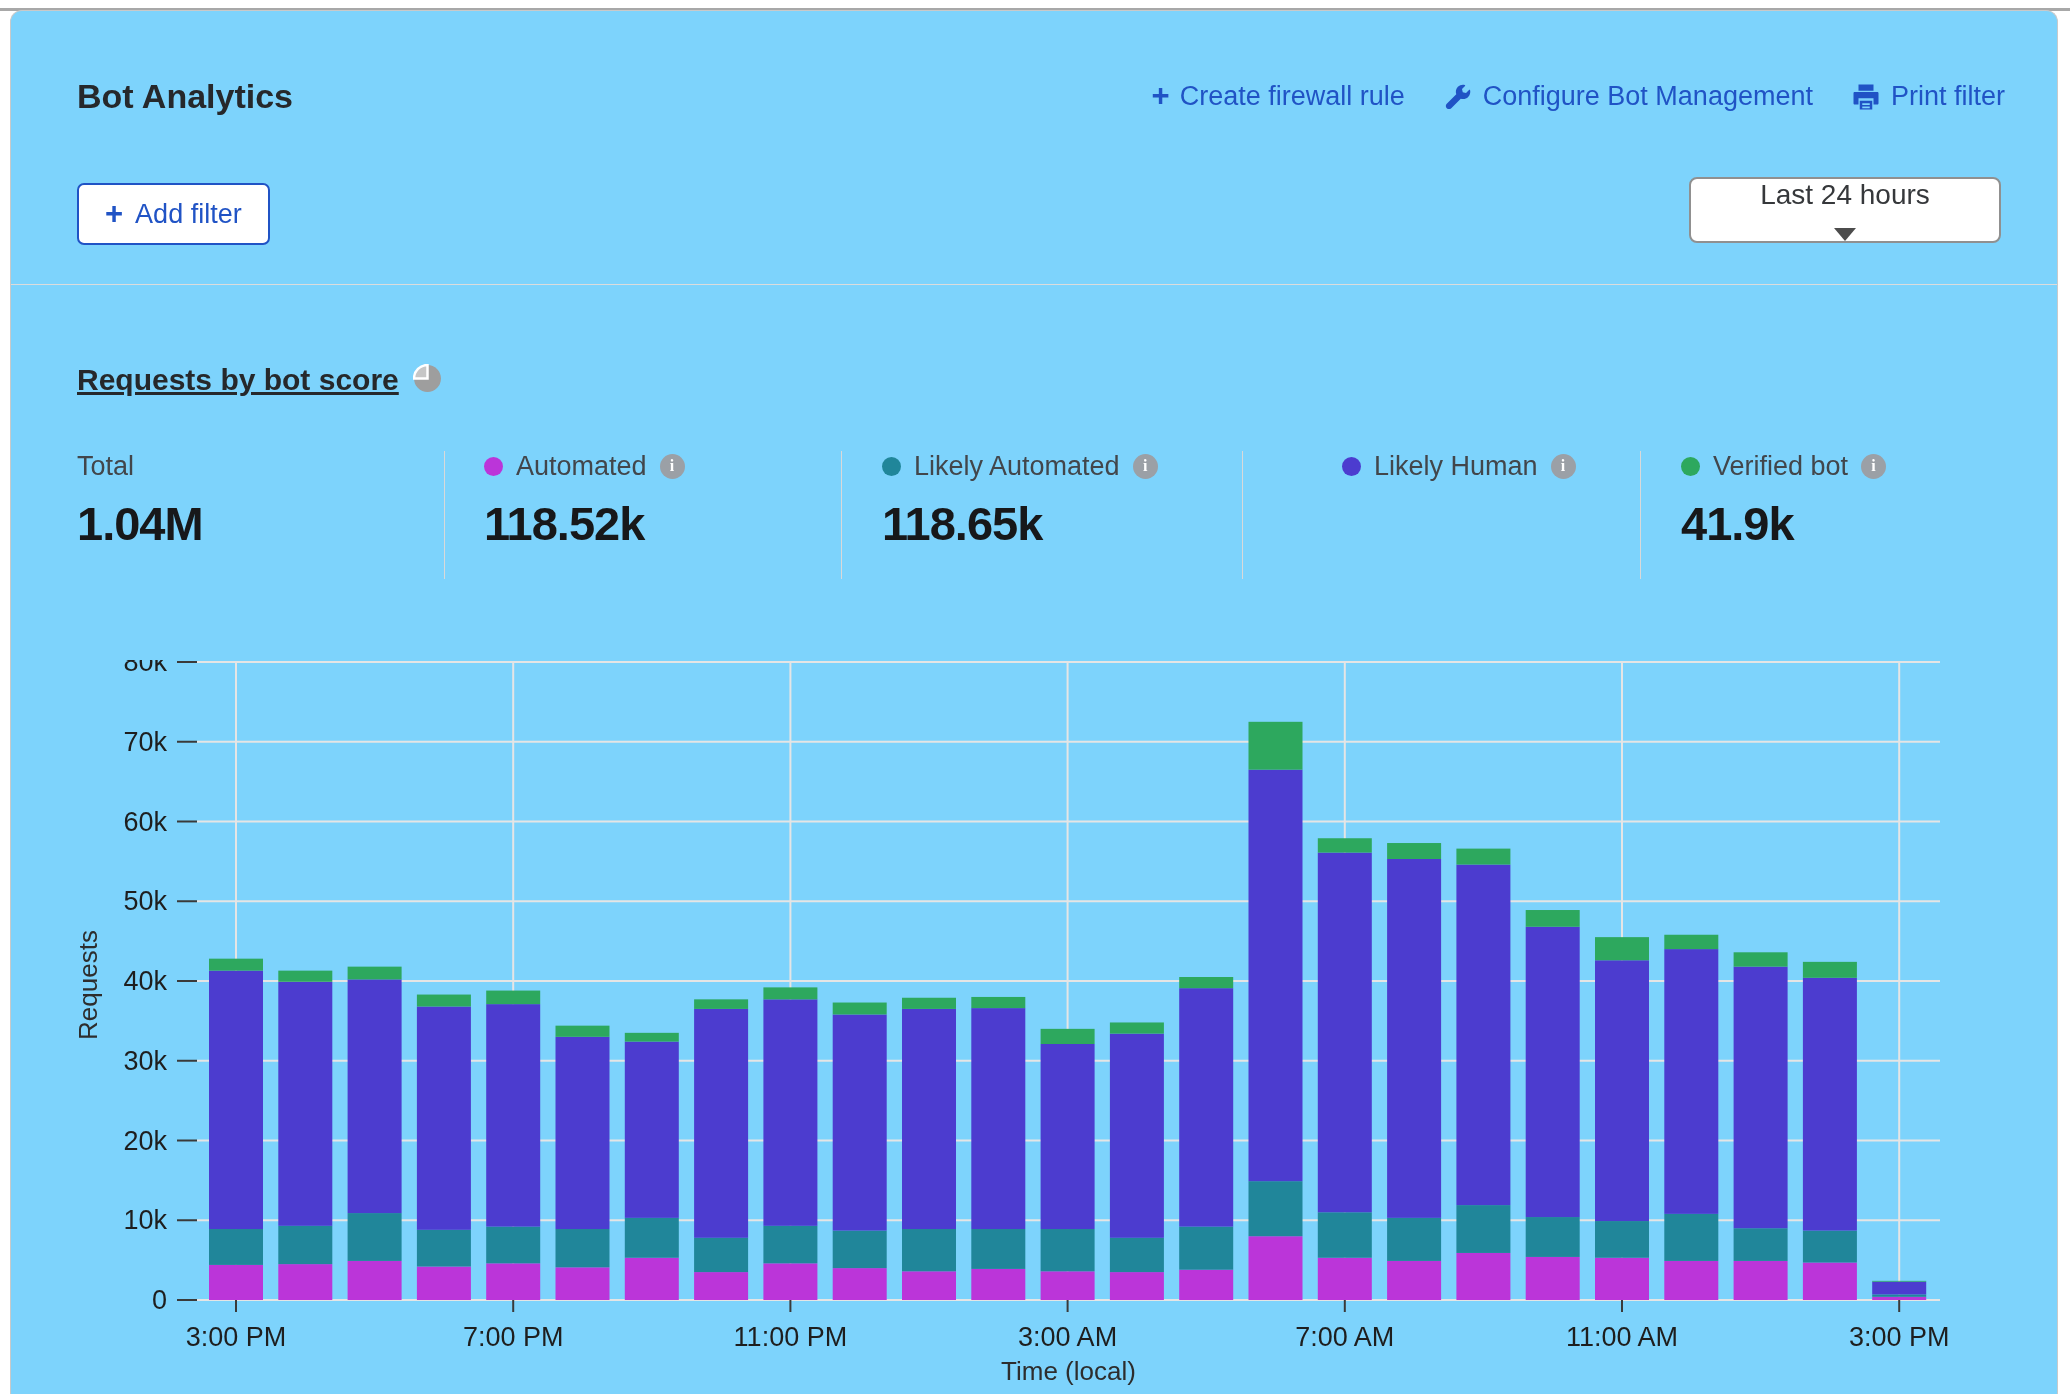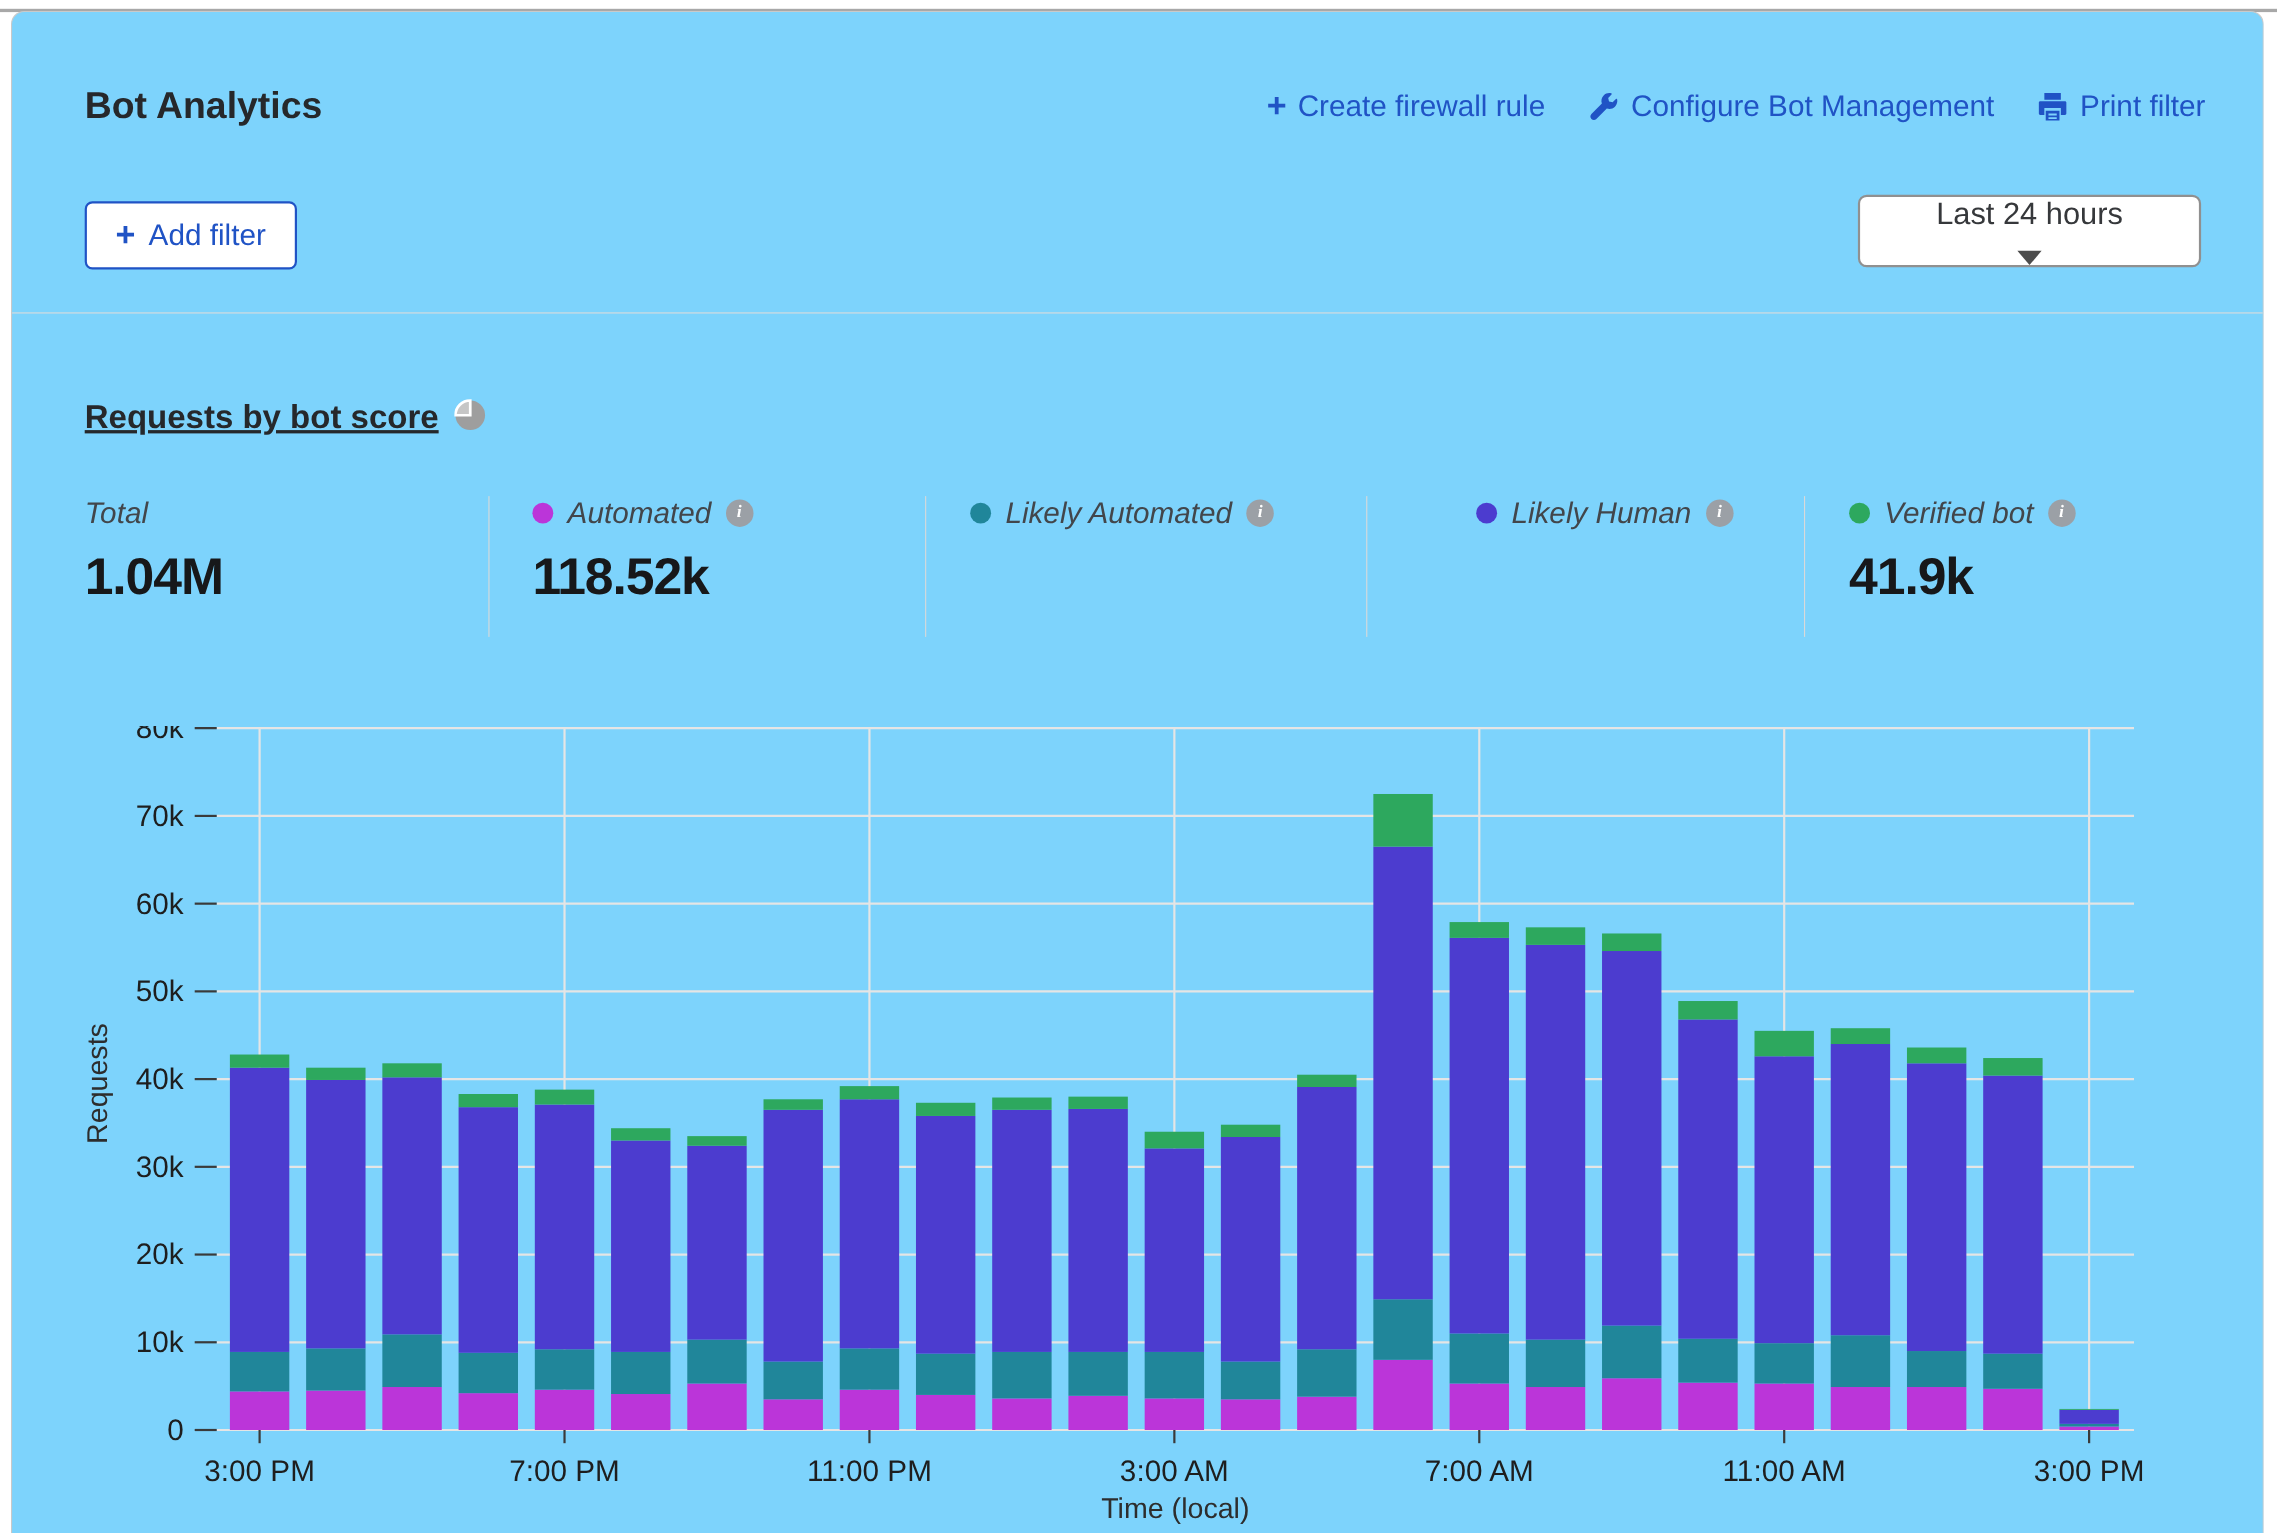--- a/index.html
+++ b/index.html
@@ -21,21 +21,21 @@
         padding:0 24px;box-sizing:border-box;cursor:pointer;flex-direction:column;}
   .select-value{font-size:28px;color:#36383b;}
   .caret{width:0;height:0;border-left:11px solid transparent;border-right:11px solid transparent;
         border-top:13px solid #4c4c4c;}
   .header-divider{position:absolute;top:273px;left:0;width:100%;height:1px;background:#dcdcdc;}
   .section-heading{position:absolute;left:66px;top:352px;display:flex;align-items:center;gap:14px;text-decoration:underline;}
   .section-heading .txt{font-size:30px;font-weight:700;color:#26282b;}
   .stats{position:absolute;left:0;top:438px;width:100%;height:132px;}
   .stat-divider{position:absolute;top:2px;width:1px;height:128px;background:#d9d9d9;}
   .stat{position:absolute;top:0;}
-  .stat-label-row{display:flex;align-items:center;gap:13px;height:34px;font-style:italic;}
+  .stat-label-row{display:flex;align-items:center;gap:13px;height:34px;}
   .stat-label{font-size:27px;color:#42464b;}
   .dot{width:19px;height:19px;border-radius:50%;}
   .info{width:25px;height:25px;border-radius:50%;background:#9ba0a6;color:#fff;display:flex;
         align-items:center;justify-content:center;font-size:16px;font-weight:700;
         font-family:"Liberation Serif",serif;cursor:pointer;}
   .stat-value{margin-top:13px;font-size:47px;font-weight:700;color:#17181a;letter-spacing:-1px;}
   #chart-svg{position:absolute;left:0;top:660px;}
   text{font-family:"Liberation Sans",sans-serif;}
 </style>
 </head>
@@ -113,20 +113,21 @@
       </div>
       <div class="stat-value">118.52k</div>
     </div>
 
     <div class="stat" style="left:871px">
       <div class="stat-label-row">
         <span class="dot" style="background:#20869a"></span>
         <span class="stat-label">Likely Automated</span>
         <span class="info">i</span>
       </div>
+      <div class="stat-value">118.65k</div>
     </div>
 
     <div class="stat" style="left:1331px">
       <div class="stat-label-row">
         <span class="dot" style="background:#4c3ccf"></span>
         <span class="stat-label">Likely Human</span>
         <span class="info">i</span>
       </div>
     </div>
 

